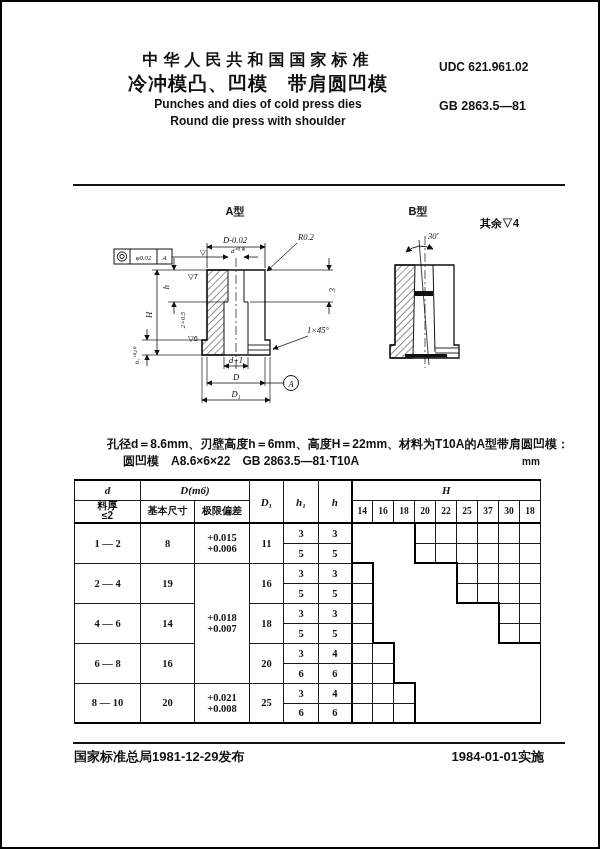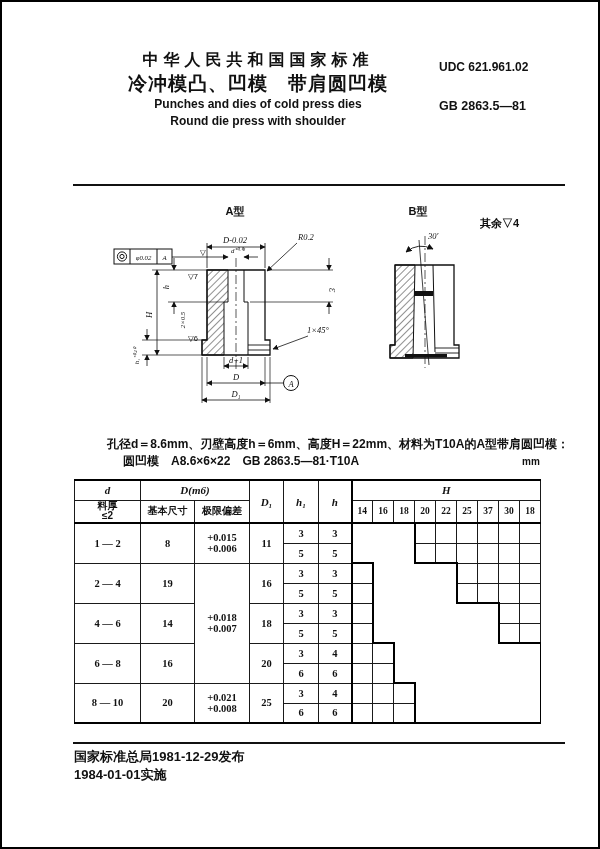--- a/index.html
+++ b/index.html
@@ -44,21 +44,21 @@
   .cnh{font-family:Liberation Sans, sans-serif;font-size:10px;font-weight:bold;white-space:pre-line;line-height:10px;}
   .hnum{font-size:9.5px;font-weight:bold;}
   .bb{border-bottom:2px solid #000 !important;}
   .col-h{border-right:2px solid #000 !important;}
   .tbl tbody td{font-size:10.5px;font-weight:bold;}
   td.dev{font-size:9px;line-height:11px;}
   .hx{border:none !important;}
   .hc{border:1px solid #1a1a1a;}
   
   .footer{position:absolute;left:72px;top:746px;width:470px;display:flex;
-          justify-content:space-between;font-size:13px;font-weight:bold;flex-direction:column;}
+          justify-content:space-between;font-size:13px;font-weight:bold;}
 </style>
 </head>
 <body>
 
 <div class="page">
 
   <div class="hdr-left">
     <div class="std-name">中华人民共和国国家标准</div>
     <div class="title">冷冲模凸、凹模　带肩圆凹模</div>
     <div class="en1">Punches and dies of cold press dies</div>

